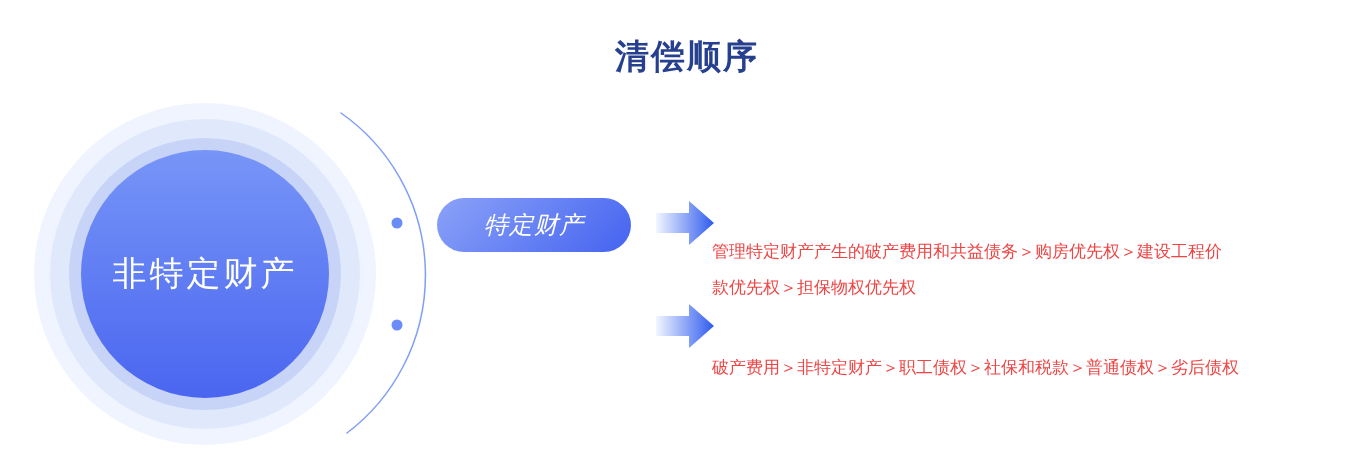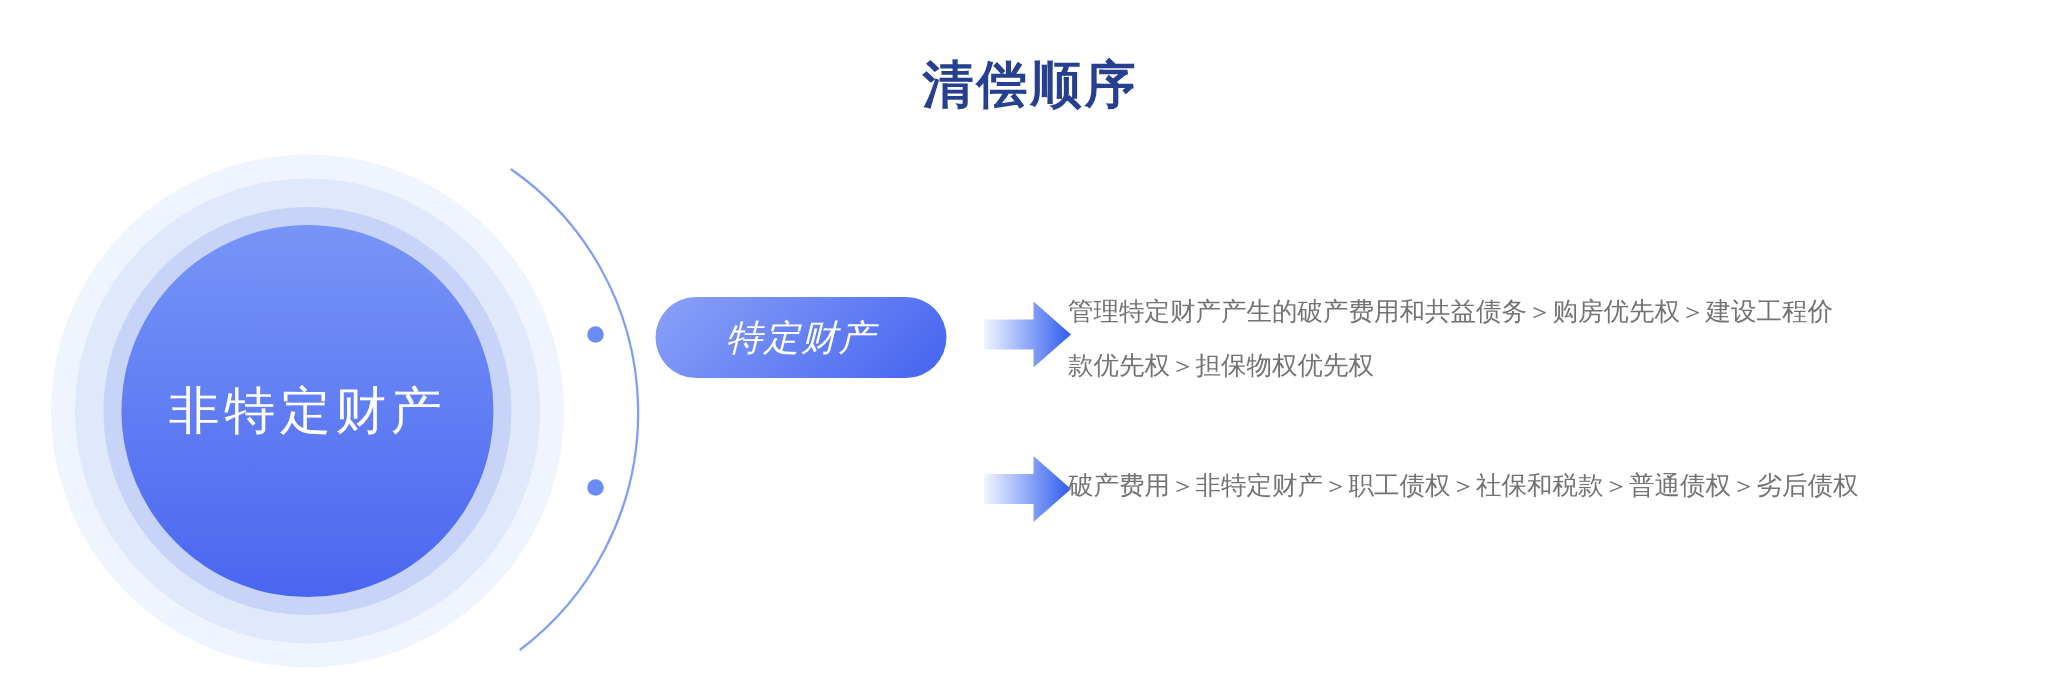--- a/index.html
+++ b/index.html
@@ -94,24 +94,25 @@
     width: 58px;
     height: 44px;
   }
   .arrow-1 { top: 201px; }
   .arrow-2 { top: 304px; }
 
   
   .desc {
     position: absolute;
     left: 712px;
-    color: #737373;
+    color: #ef4444;
     font-size: 17px;
     line-height: 36px;
     font-weight: 400;
+    margin-top: 44px;
   }
   .desc-1 { top: 190px; width: 512px; }
   .desc-2 { top: 306px; width: 654px; white-space: nowrap; }
 </style>
 </head>
 <body>
 
 <div class="stage">
 
   <div class="title">清偿顺序</div>

